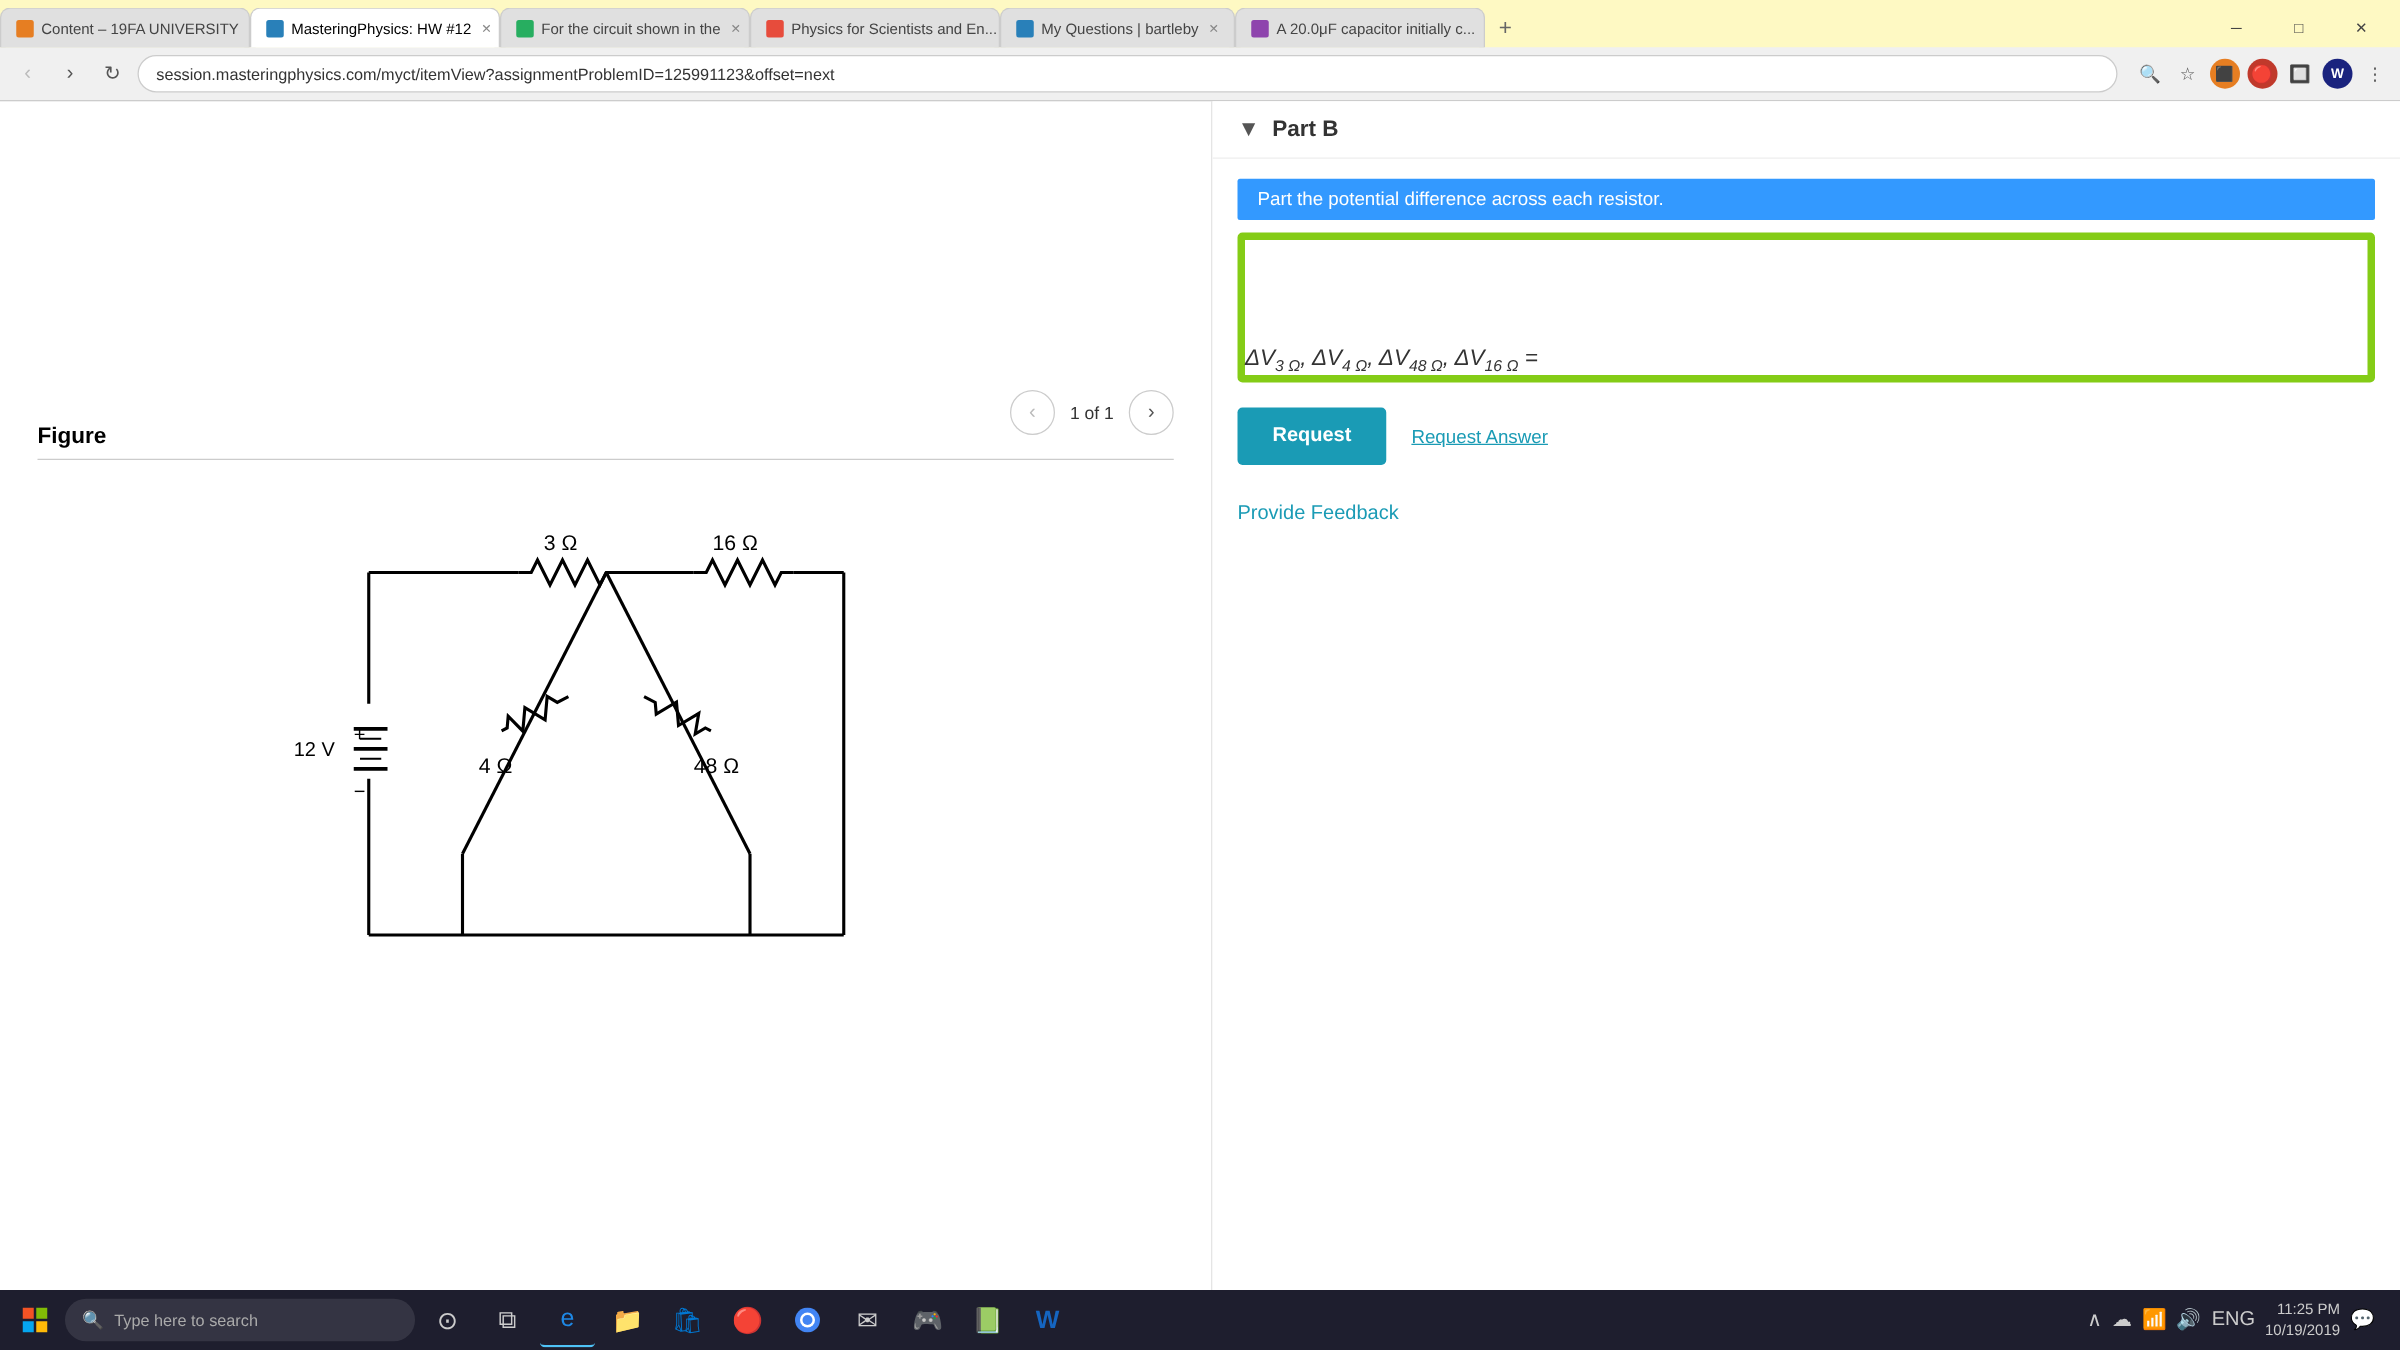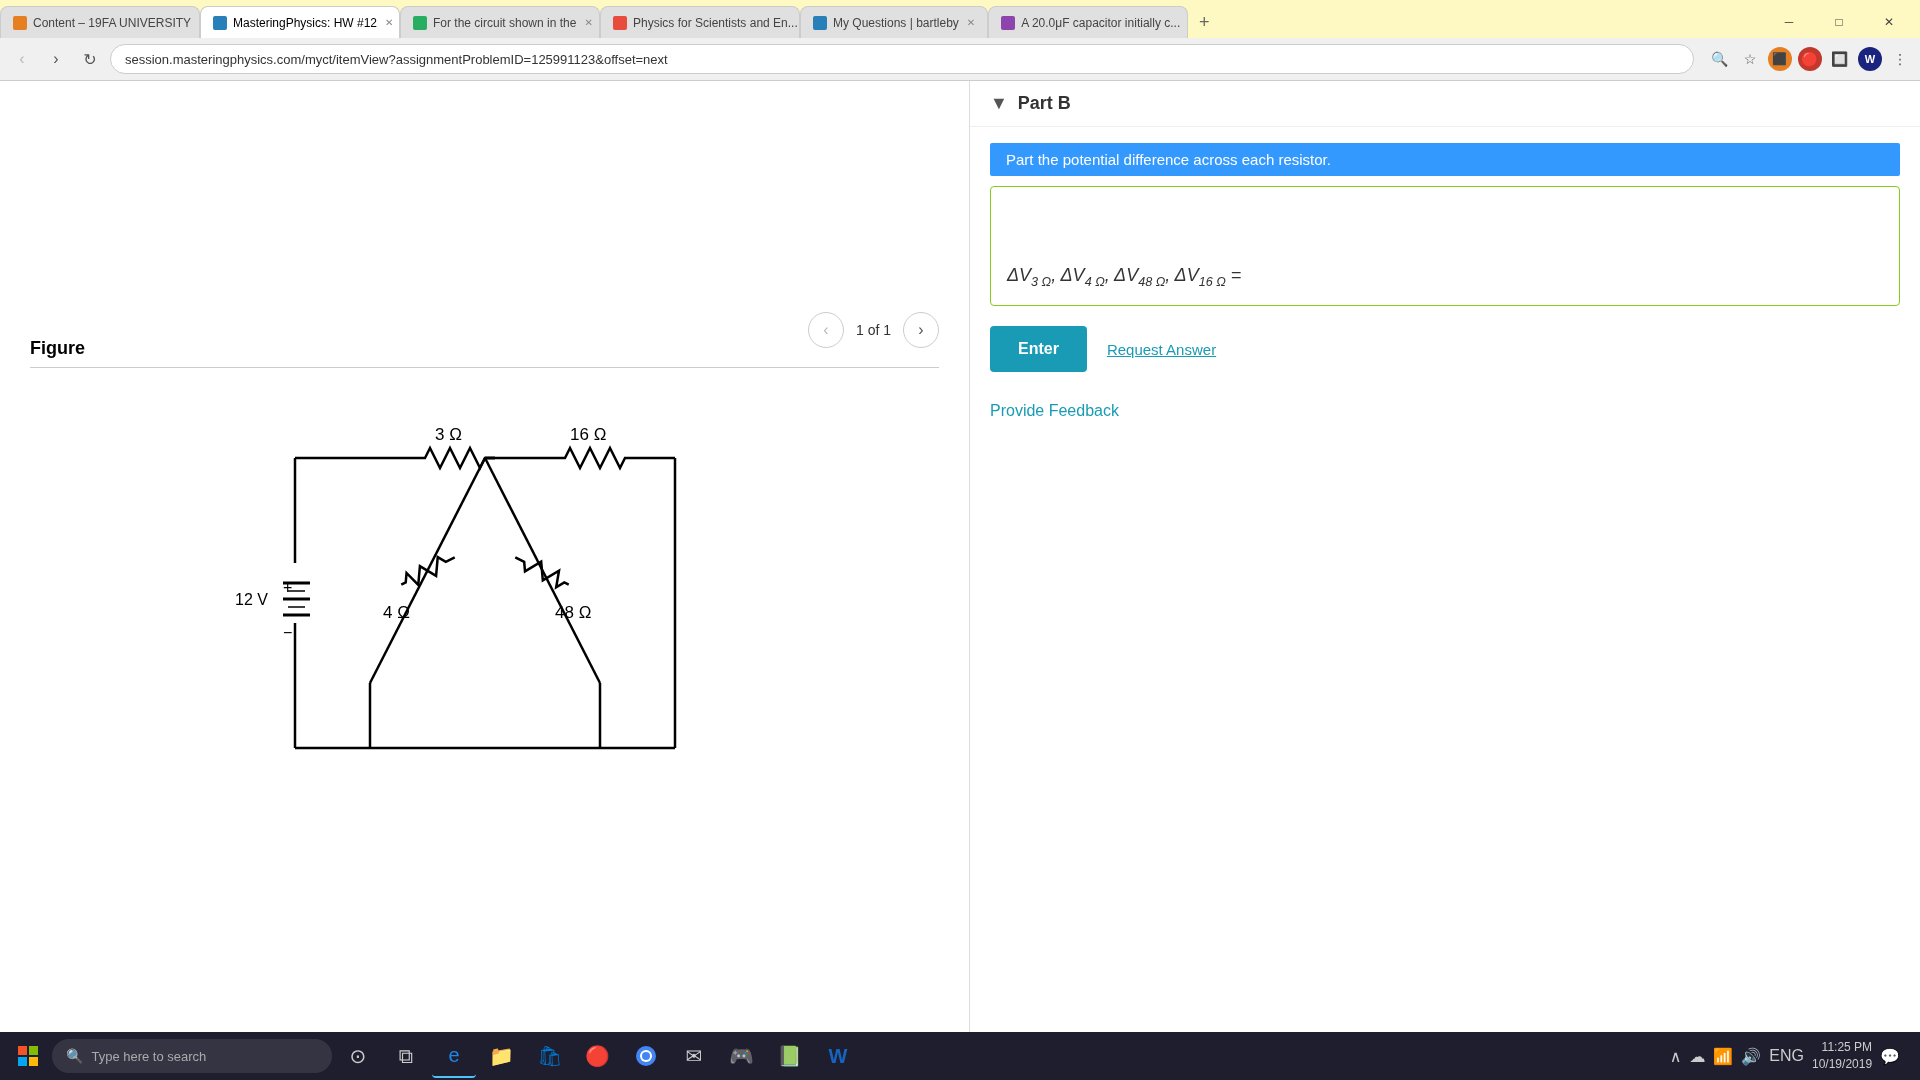--- a/index.html
+++ b/index.html
@@ -249,24 +249,23 @@
     }
 
     .sub-instructions {
       padding: 0 20px 16px 20px;
       font-size: 14px;
       color: #333;
     }
 
     .answer-box {
       margin: 0 20px;
-      border: 1px solid #84cc16;
+      border: 6px solid #84cc16;
       border-radius: 4px;
       min-height: 120px;
-      padding: 16px;
       display: flex;
       align-items: flex-end;
     }
 
     .answer-formula {
       font-size: 18px;
       color: #333;
       font-style: italic;
     }
 
@@ -544,21 +543,21 @@
 
 
     <div class="answer-box">
       <div class="answer-formula">
         
         <span>Δ<em>V</em><sub>3 Ω</sub>, Δ<em>V</em><sub>4 Ω</sub>, Δ<em>V</em><sub>48 Ω</sub>, Δ<em>V</em><sub>16 Ω</sub> =</span>
       </div>
     </div>
 
     <div class="action-row">
-      <button class="submit-btn">Enter</button>
+      <button class="submit-btn">Request</button>
       <button class="request-answer-link">Request Answer</button>
     </div>
 
     <a class="provide-feedback-link">Provide Feedback</a>
 
   </div>
 </div>
 
 <div class="taskbar">
   <div class="taskbar-start">

